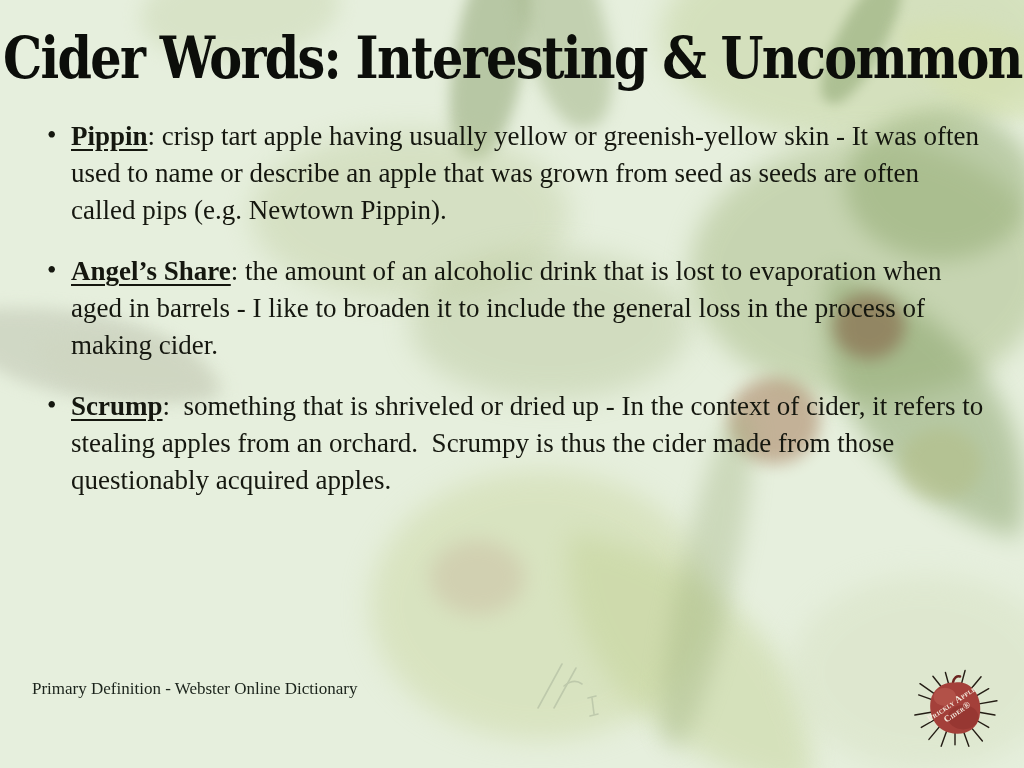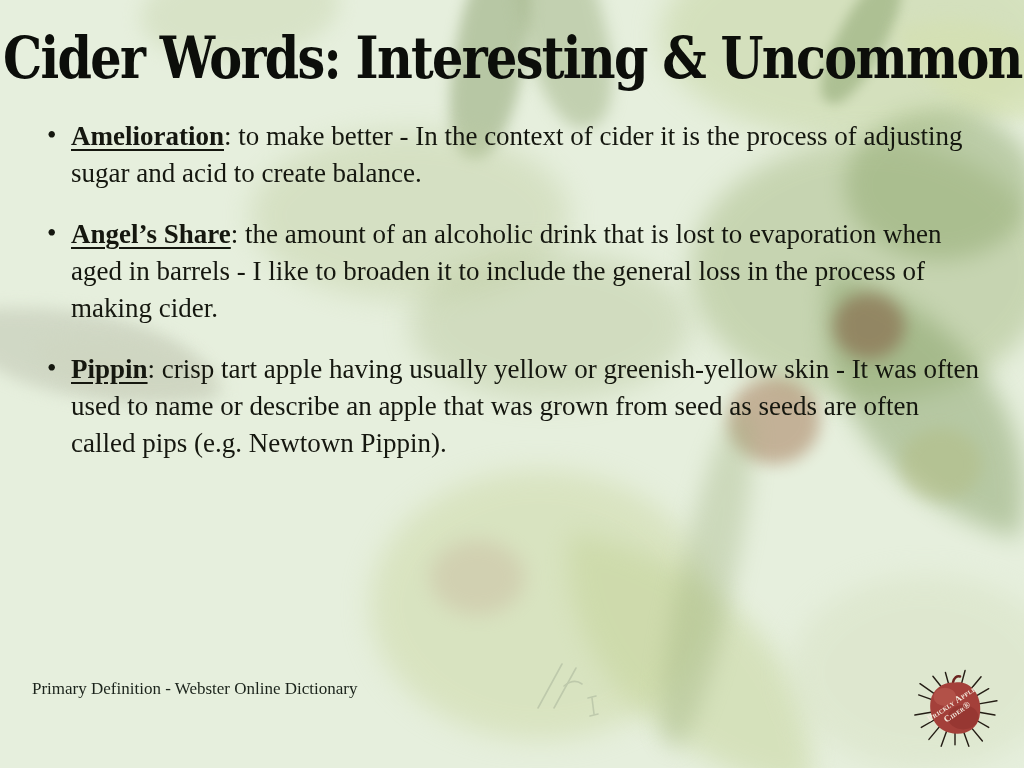--- a/index.html
+++ b/index.html
@@ -112,23 +112,23 @@
       <line x1="68" y1="40" x2="76" y2="38"></line>
       <line x1="70" y1="58" x2="78" y2="56"></line>
     </g>
   </svg>
 
   <div class="title">
     <span>Cider Words: Interesting &amp; Uncommon</span>
   </div>
 
   <ul class="bullets">
-    <li><span class="term">Amelioration</span><span>: to make better - In the context of cider it is the process of adjusting sugar and acid to create balance.</span></li>
+    <li><span class="term">Pippin</span><span>: crisp tart apple having usually yellow or greenish-yellow skin - It was often used to name or describe an apple that was grown from seed as seeds are often called pips (e.g. Newtown Pippin).</span></li>
     <li><span class="term">Angel’s Share</span><span>: the amount of an alcoholic drink that is lost to evaporation when aged in barrels - I like to broaden it to include the general loss in the process of making cider.</span></li>
-    <li><span class="term">Pippin</span><span>: crisp tart apple having usually yellow or greenish-yellow skin - It was often used to name or describe an apple that was grown from seed as seeds are often called pips (e.g. Newtown Pippin).</span></li>
+    <li><span class="term">Scrump</span><span>:  something that is shriveled or dried up - In the context of cider, it refers to stealing apples from an orchard.  Scrumpy is thus the cider made from those questionably acquired apples.</span></li>
   </ul>
 
   <div class="footer">Primary Definition - Webster Online Dictionary</div>
 
   <svg class="logo" viewBox="0 0 110 110">
 
     <g stroke="#241d15" stroke-width="1.4" stroke-linecap="round">
       <line x1="32.4" y1="48.8" x2="19.3" y2="44.1"></line>
       <line x1="35.3" y1="43.3" x2="20.6" y2="33.1"></line>
       <line x1="31.5" y1="61.1" x2="15.6" y2="63.9"></line>

